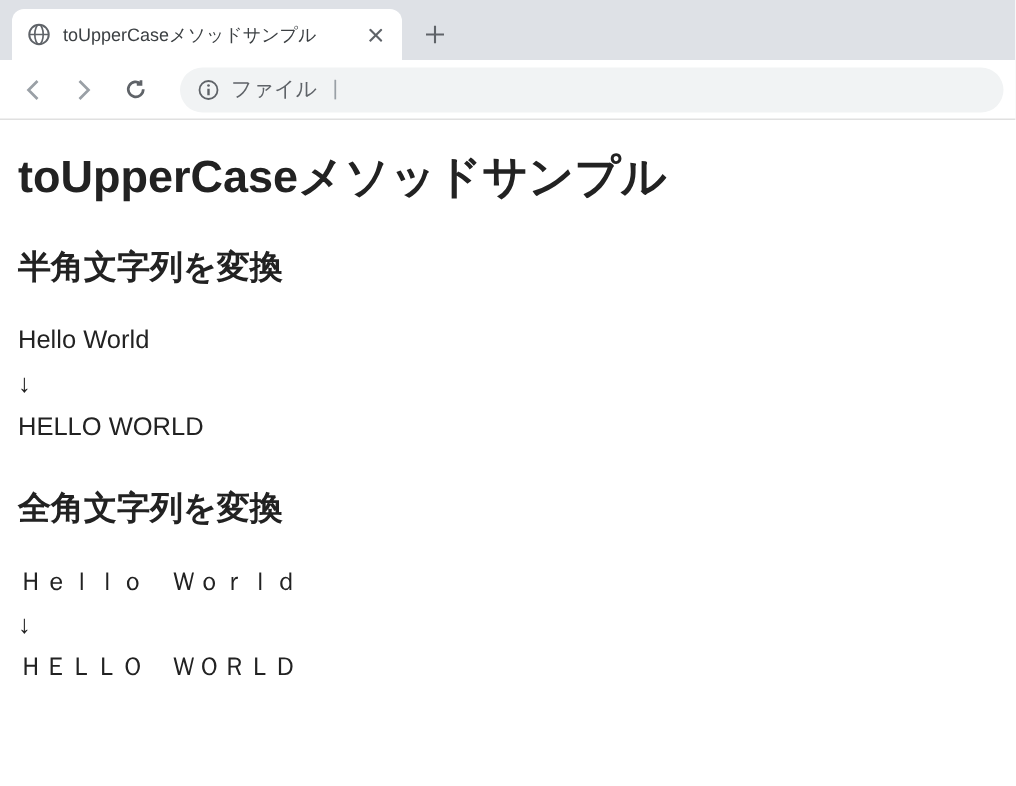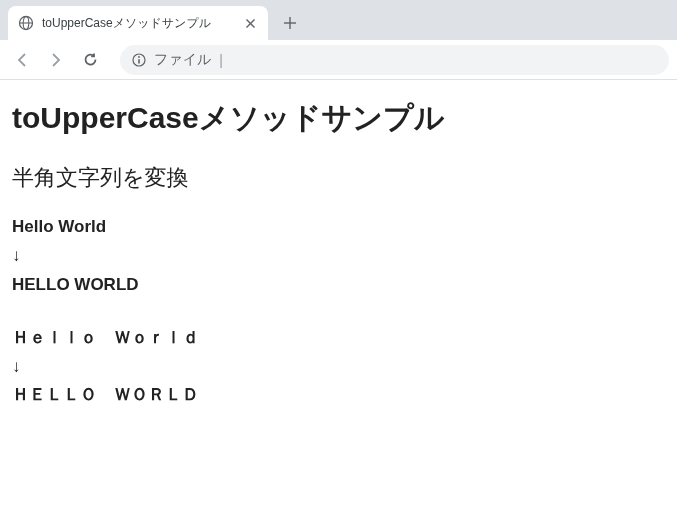--- a/index.html
+++ b/index.html
@@ -76,20 +76,21 @@
     }
     
     .toolbar {
       background: #fff;
       height: 40px;
       display: flex;
       align-items: center;
       padding: 0 8px;
       gap: 6px;
       border-bottom: 1px solid #e0e0e0;
+      font-family: Liberation Mono, monospace;
     }
     .nav-btn {
       width: 28px;
       height: 28px;
       display: flex;
       align-items: center;
       justify-content: center;
       color: #5f6368;
       cursor: pointer;
       border-radius: 50%;
@@ -133,27 +134,26 @@
       padding: 18px 12px;
       color: #222;
     }
     .page-content h1 {
       font-size: 30px;
       font-weight: bold;
       margin-bottom: 24px;
     }
     .page-content h2 {
       font-size: 22px;
-      font-weight: normal;
+      font-weight: bold;
       margin-bottom: 20px;
     }
     .page-content .text-line {
       font-size: 17px;
       line-height: 1.7;
-      font-weight: bold;
     }
     .section {
       margin-bottom: 24px;
     }
   </style>
 </head>
 <body>
 
 <div class="browser-chrome">
   <div class="tab-bar">
@@ -216,17 +216,18 @@
   <h1>toUpperCaseメソッドサンプル</h1>
 
   <div class="section">
     <h2>半角文字列を変換</h2>
     <div class="text-line">Hello World</div>
     <div class="text-line">↓</div>
     <div class="text-line">HELLO WORLD</div>
   </div>
 
   <div class="section">
+    <h2>全角文字列を変換</h2>
     <div class="text-line">Ｈｅｌｌｏ　Ｗｏｒｌｄ</div>
     <div class="text-line">↓</div>
     <div class="text-line">ＨＥＬＬＯ　ＷＯＲＬＤ</div>
   </div>
 </div>
 
 </body></html>

